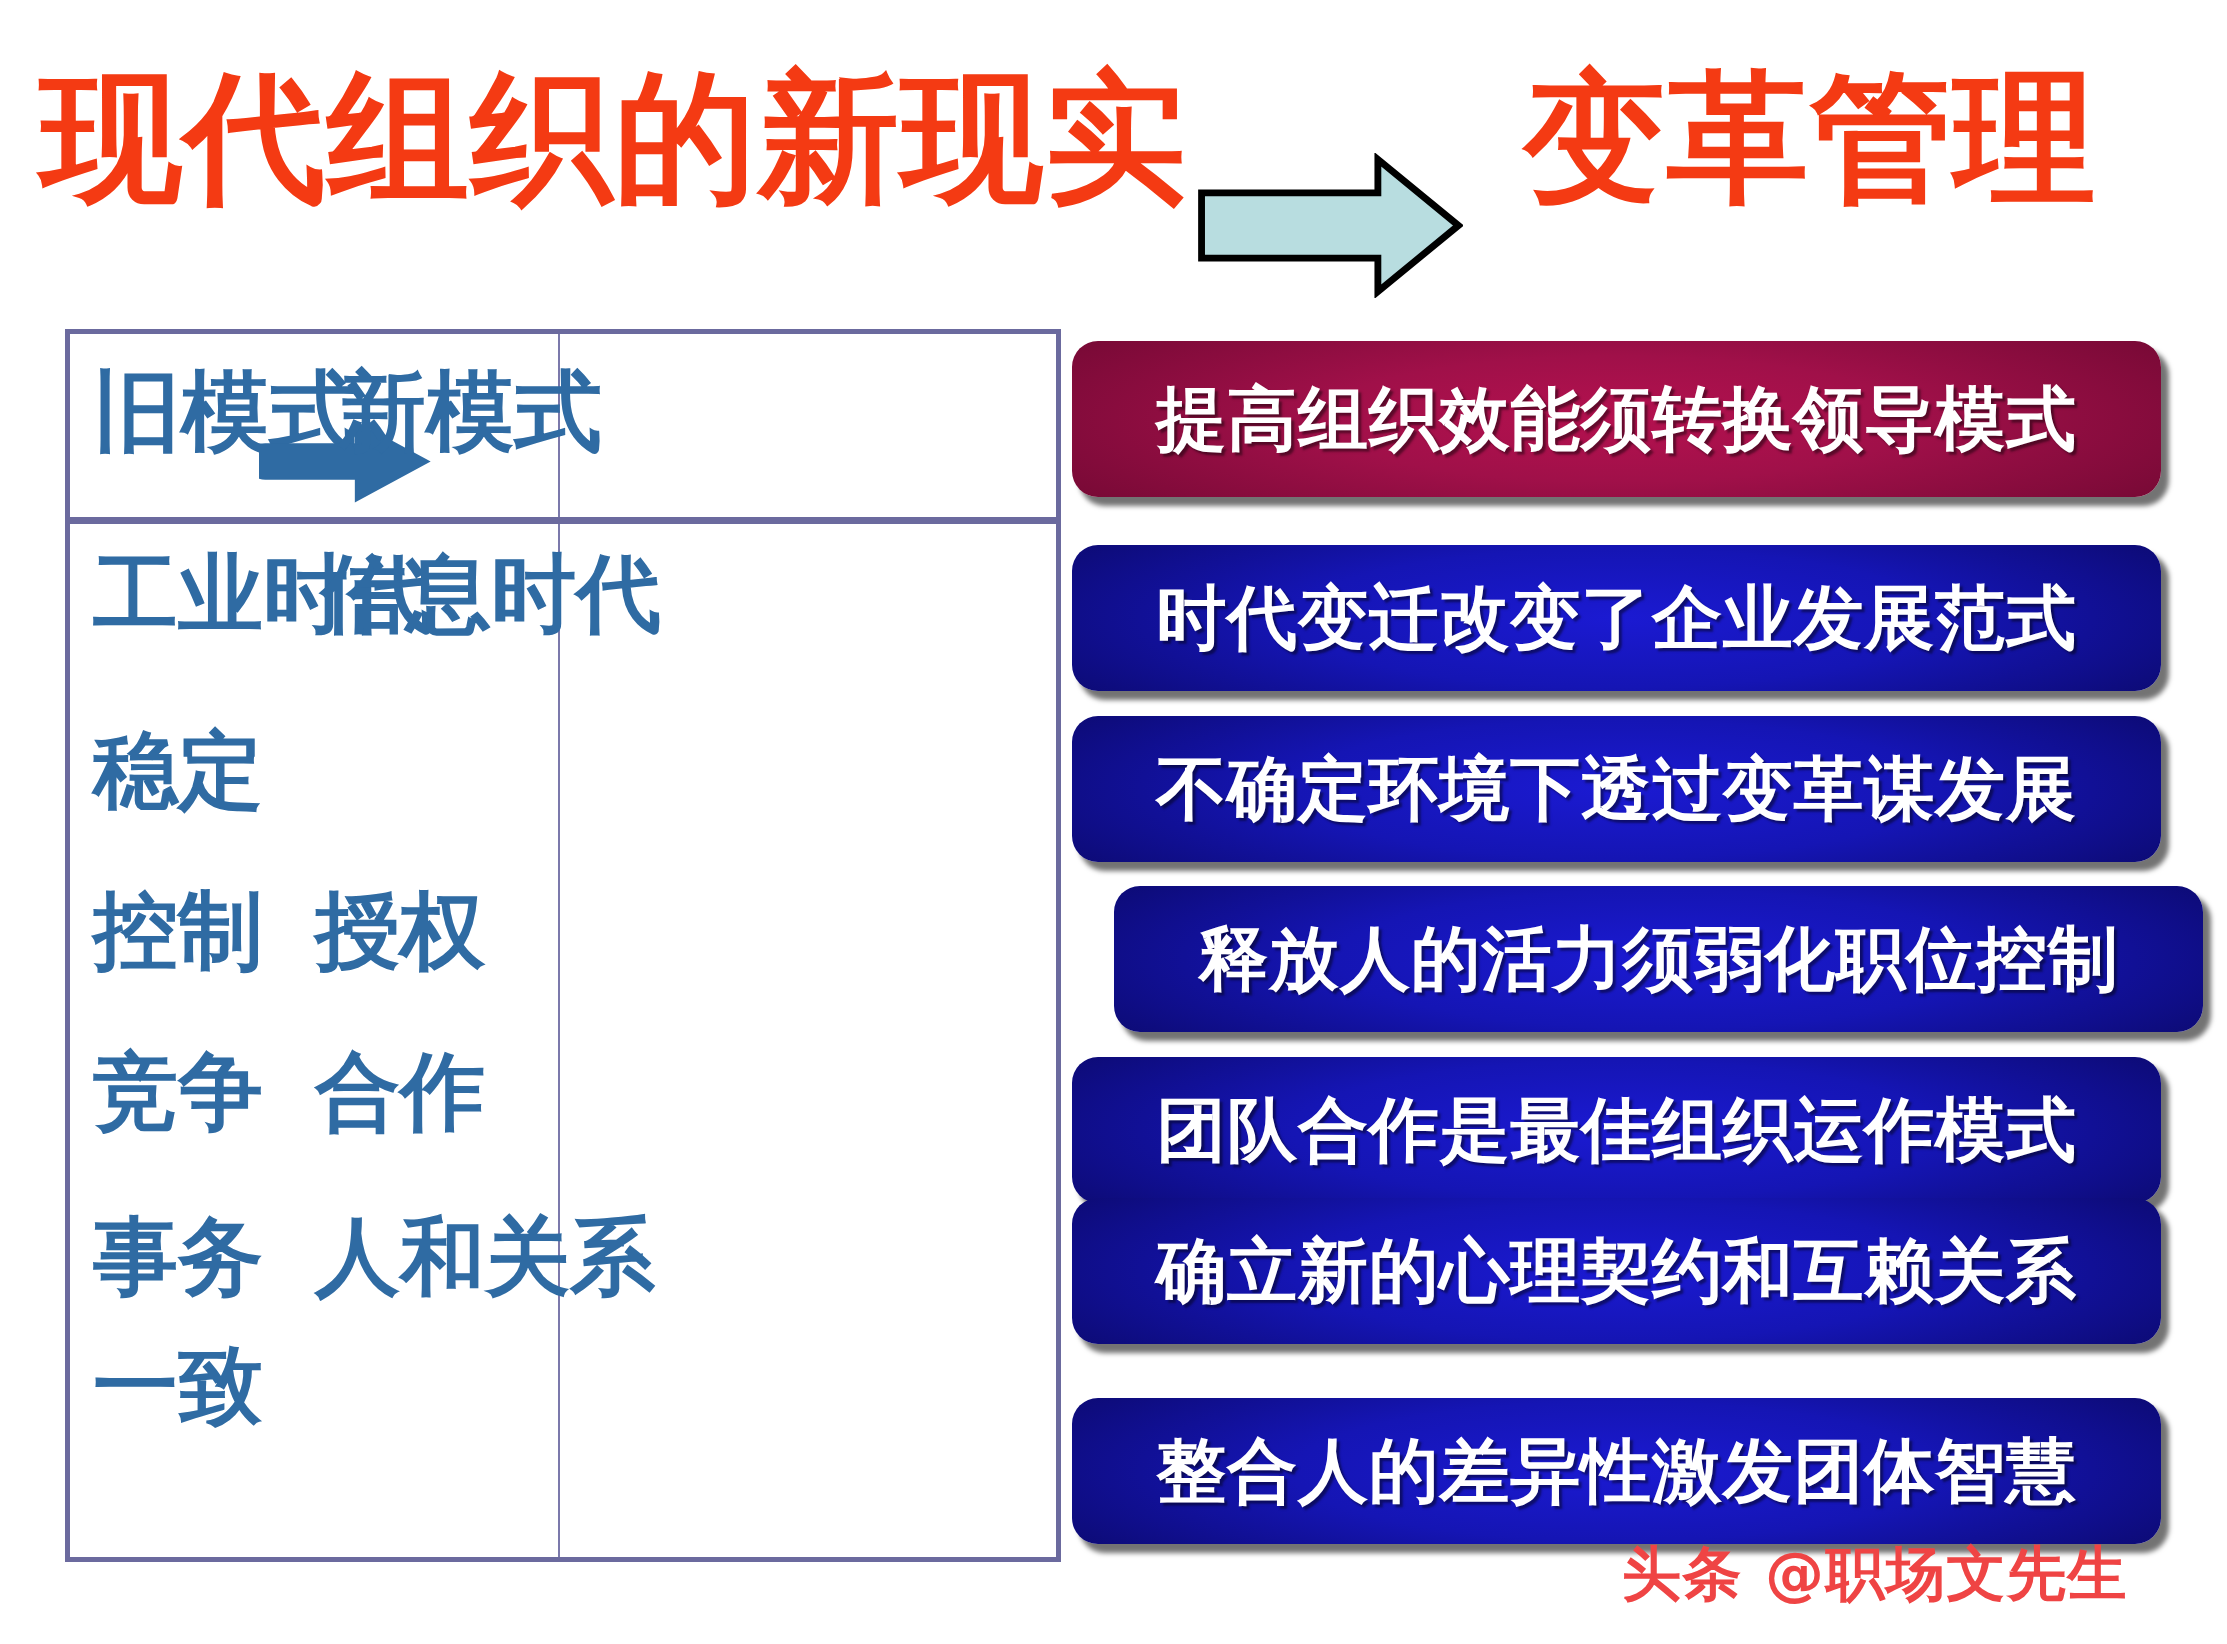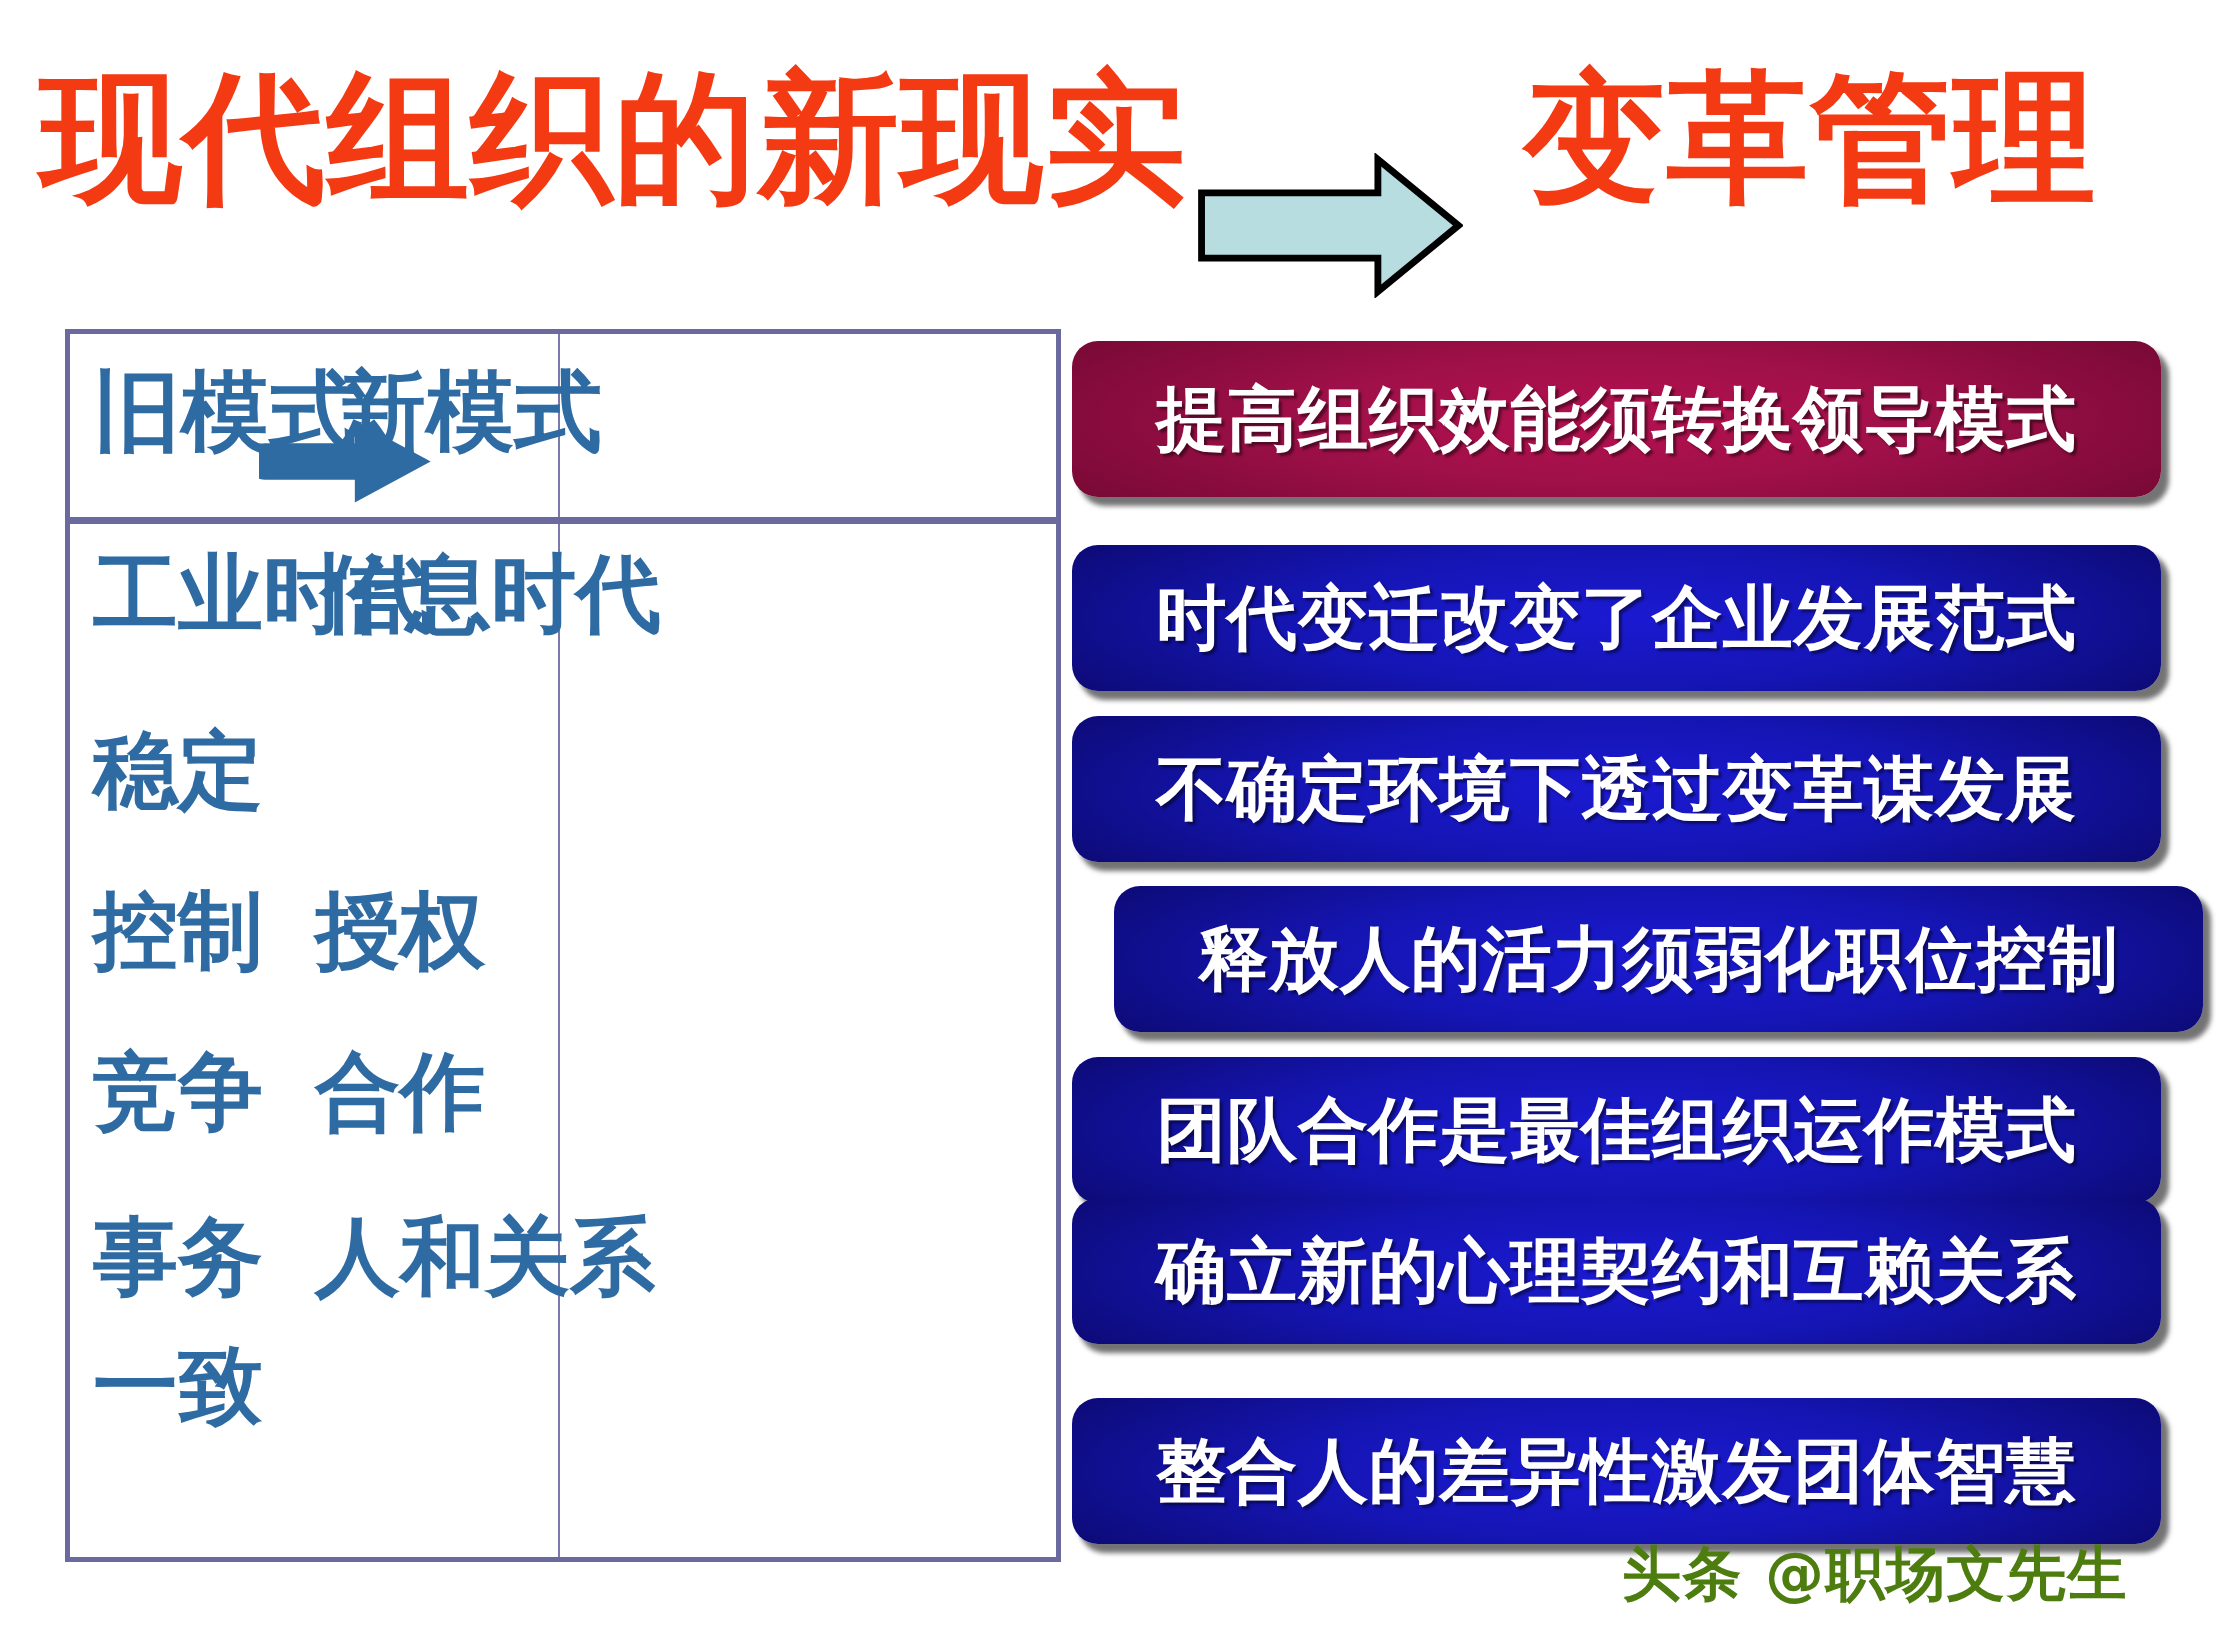--- a/index.html
+++ b/index.html
@@ -162,21 +162,21 @@
   }
 
   
   #watermark {
     position: absolute;
     right: 99px;
     top: 1539px;
     font-size: 59px;
     line-height: 69px;
     font-weight: 700;
-    color: #4d7c0f;
+    color: #ef4444;
     white-space: nowrap;
     letter-spacing: 1.5px;
   }
 </style>
 </head>
 <body>
 
 <div id="title-bar">
   <div class="title-text" id="title-left">现代组织的新现实</div>
 

